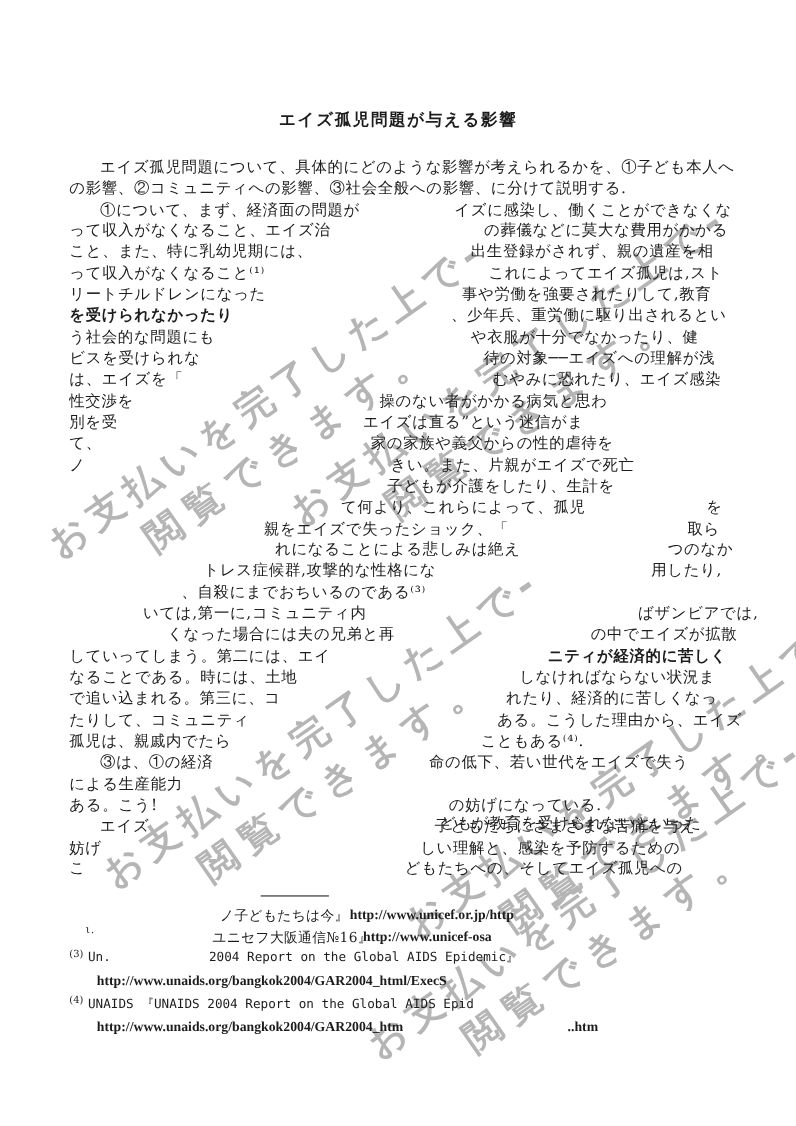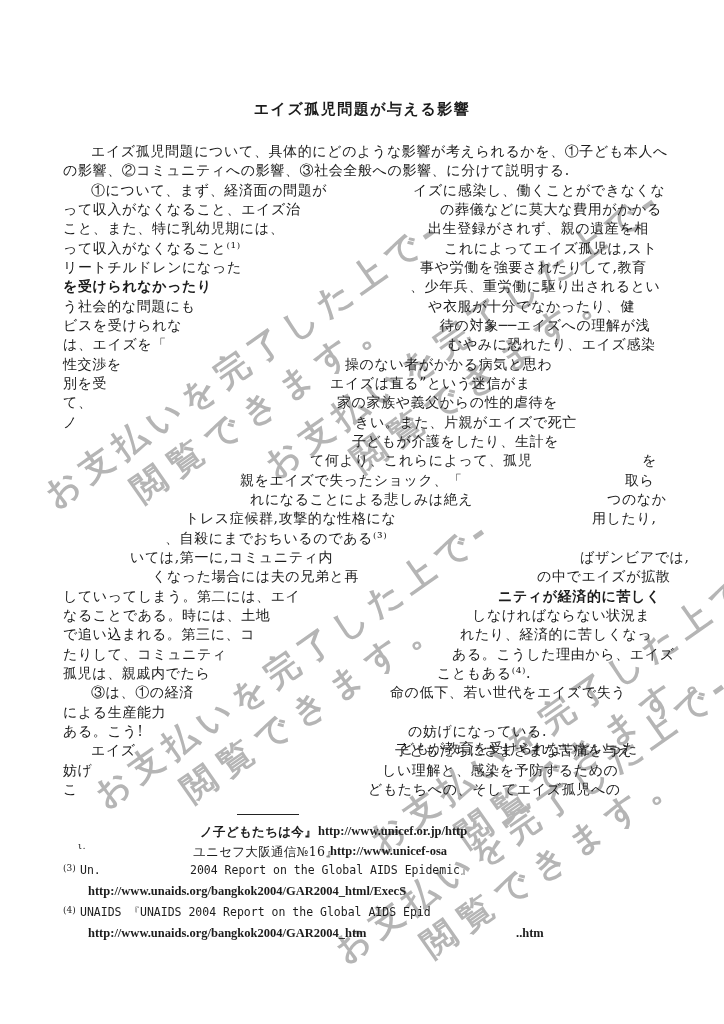--- a/index.html
+++ b/index.html
@@ -151,21 +151,21 @@
       <span class="seg" style="left: 63px; top: 723px;">ある。こう!</span>
       <span class="seg" style="left: 408px; top: 723px;">の妨げになっている.</span>
       <span class="seg" style="left: 91px; top: 742px;">エイズ</span>
       <span class="seg" style="left: 395px; top: 742px;">子どもたちにさまざまな苦痛を与え</span>
       <span class="seg" style="left: 63px; top: 762px;">妨げ</span>
       <span class="seg" style="left: 382px; top: 762px;">しい理解と、感染を予防するための</span>
       <span class="seg" style="left: 63px; top: 781px;">こ</span>
       <span class="seg" style="left: 368px; top: 781px;">どもたちへの、そしてエイズ孤児への</span>
     </div>
   <div id="footnote-layer">
-      <span class="seg cjk-small" style="left: 200px; top: 824px; font-weight: bold;">ノ子どもたちは今』</span>
+      <span class="seg cjk-small" style="left: 200px; top: 824px;">ノ子どもたちは今』</span>
       <span class="seg url" style="left: 318px; top: 824px;">http://www.unicef.or.jp/http</span>
       <span class="seg frag" style="left: 78px; top: 840px;">ι.</span>
       <span class="seg cjk-small" style="left: 193px; top: 844px;">ユニセフ大阪通信№16』</span>
       <span class="seg url" style="left: 330px; top: 844px;">http://www.unicef-osa</span>
       <span class="seg marker" style="left: 63px; top: 863px;">(3)</span>
       <span class="seg mono" style="left: 80px; top: 863px;">Un.</span>
       <span class="seg mono" style="left: 190px; top: 863px;">2004 Report on the Global AIDS Epidemic』</span>
       <span class="seg url" style="left: 88px; top: 884px;">http://www.unaids.org/bangkok2004/GAR2004_html/ExecS</span>
       <span class="seg marker" style="left: 63px; top: 905px;">(4)</span>
       <span class="seg mono" style="left: 80px; top: 905px;">UNAIDS 『UNAIDS 2004 Report on the Global AIDS Epid</span>

